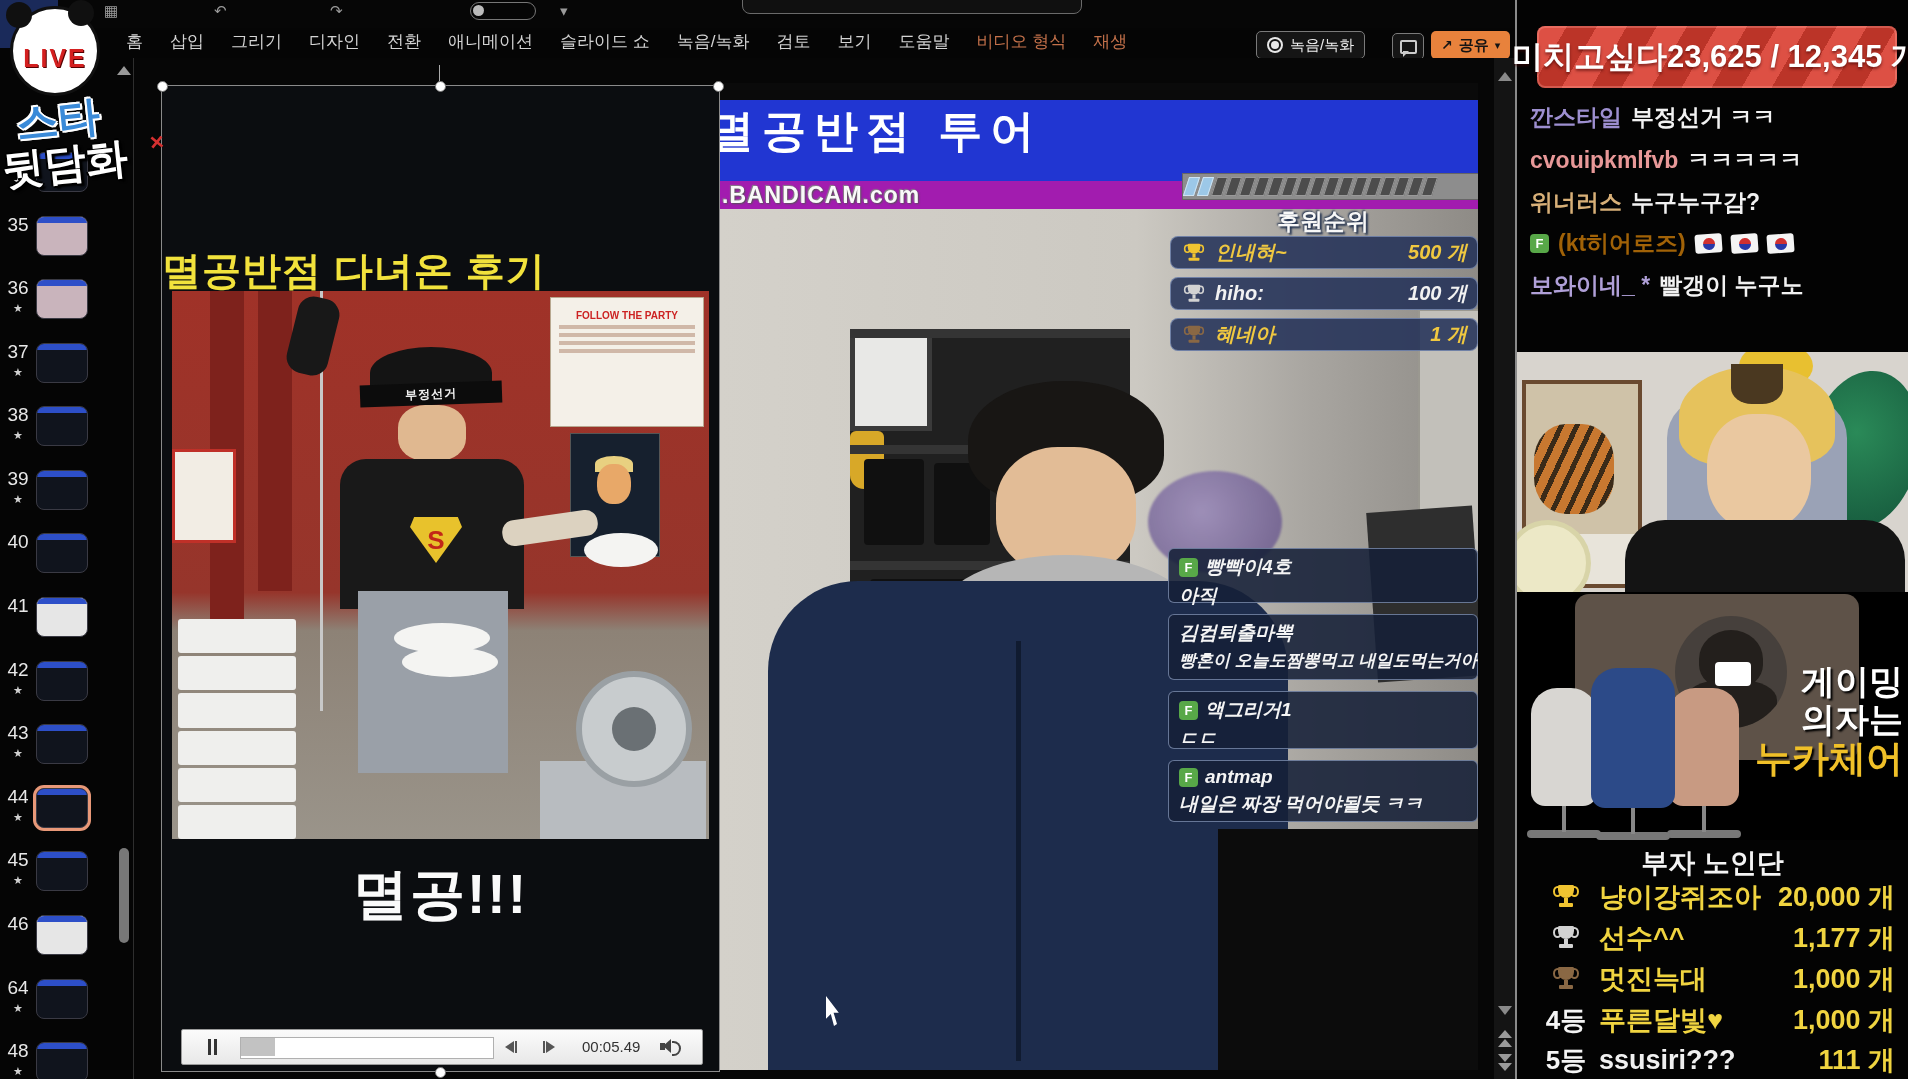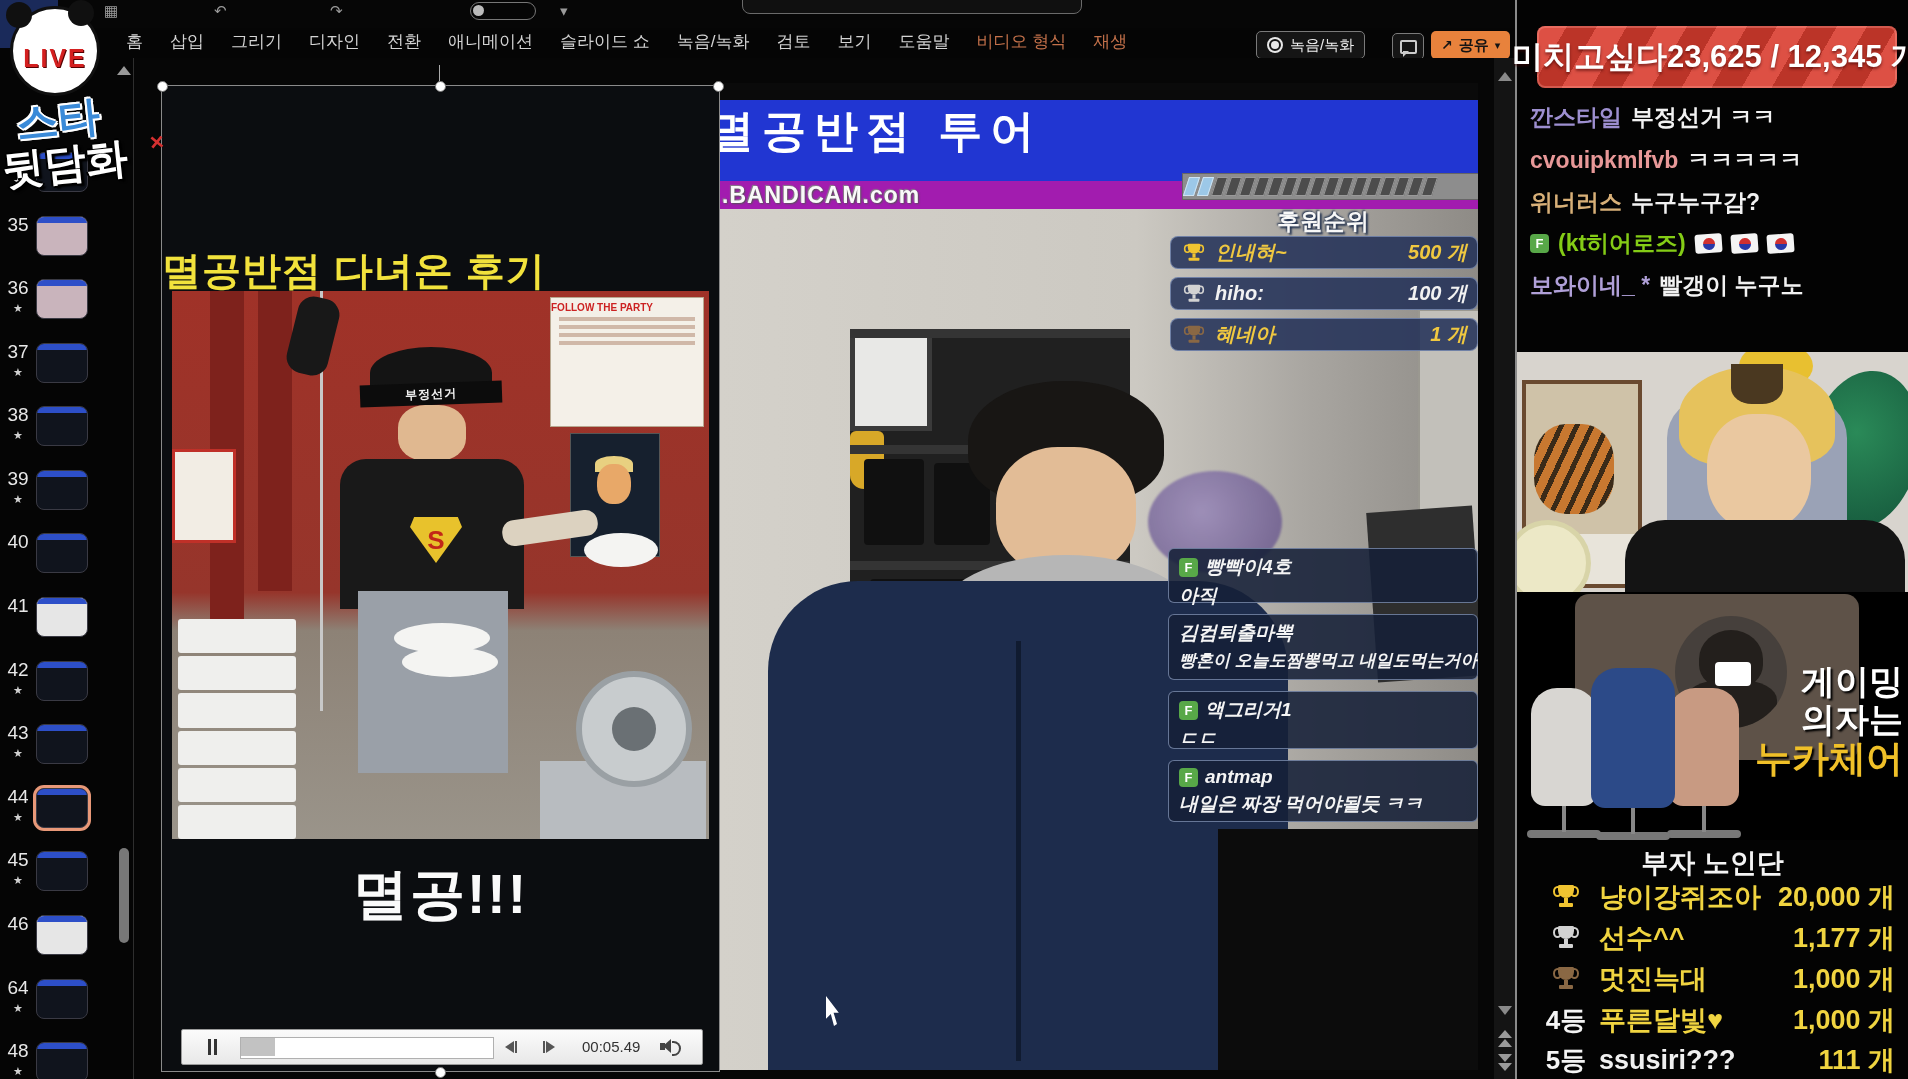--- a/index.html
+++ b/index.html
@@ -64,21 +64,21 @@
   
   .vleft{left:161px;top:85px;width:557px;height:985px;background:#0b0d10;border:1px solid #8a8a8a;}
   .handle{position:absolute;width:9px;height:9px;background:#fff;border:1px solid #777;border-radius:50%;z-index:40;}
   .rot-stem{position:absolute;width:1px;height:16px;background:#aaa;z-index:40;}
   .lv-title{left:0;top:158px;width:100%;text-align:left;color:#f2e23c;font-size:39px;font-weight:800;letter-spacing:1px;}
   .lv-caption{left:0;top:772px;width:100%;text-align:center;color:#fafafa;font-size:55px;font-weight:900;letter-spacing:2px;}
   .scene1{left:10px;top:205px;width:537px;height:548px;overflow:hidden;background:linear-gradient(180deg,#a03228 0%,#96352b 55%,#8d8276 62%,#9a948a 100%);}
   .s1-banner{width:34px;background:#7e221c;}
   .s1-sign{left:0px;top:158px;width:58px;height:88px;background:#f2ede4;border:3px solid #c03028;}
   .s1-poster-w{left:378px;top:6px;width:152px;height:128px;background:#f4f0e8;border:1px solid #b8a890;}
-  .s1-poster-txt{color:#c22;font-size:10px;font-weight:800;padding-top:4px;}
+  .s1-poster-txt{color:#c22;font-size:10px;font-weight:800;text-align:center;padding-top:12px;}
   .s1-lines{margin:4px 8px;height:4px;background:#d0b8a8;}
   .s1-trump{left:398px;top:142px;width:88px;height:122px;background:#16202e;border:1px solid #555;}
   .s1-tface{left:26px;top:30px;width:34px;height:40px;background:#e8a868;border-radius:45%;}
   .s1-thair{left:24px;top:22px;width:38px;height:16px;background:#e8d080;border-radius:50% 50% 0 0;}
   .mic-pole{left:148px;top:0;width:3px;height:420px;background:#c8c8c8;}
   .mic-head{left:120px;top:6px;width:42px;height:78px;background:#181818;border-radius:16px;transform:rotate(14deg);}
   .cap{left:198px;top:56px;width:122px;height:52px;background:#141414;border-radius:50% 50% 20% 20%;}
   .headband{left:188px;top:92px;width:142px;height:22px;background:#0c0c0c;color:#f0f0f0;font-size:12px;font-weight:700;
             text-align:center;line-height:22px;transform:rotate(-2deg);letter-spacing:1px;}
   .face1{left:226px;top:114px;width:68px;height:56px;background:#e0b890;border-radius:40%;}
@@ -591,21 +591,21 @@
     <div class="schat" style="top:145px;">
       <span class="nm" style="color:#e89898">cvouipkmlfvb</span>
       <span class="mg">ㅋㅋㅋㅋㅋ</span>
     </div>
     <div class="schat" style="top:187px;">
       <span class="nm" style="color:#d8b078">위너러스</span>
       <span class="mg">누구누구감?</span>
     </div>
     <div class="schat" style="top:228px;">
       <span class="fbadge">F</span>
-      <span class="nm" style="color:#84cc16">(kt히어로즈)</span>
+      <span class="nm" style="color:#a16207">(kt히어로즈)</span>
       <span class="flag">
           <i></i>
         </span>
       <span class="flag">
           <i></i>
         </span>
       <span class="flag">
           <i></i>
         </span>
     </div>

